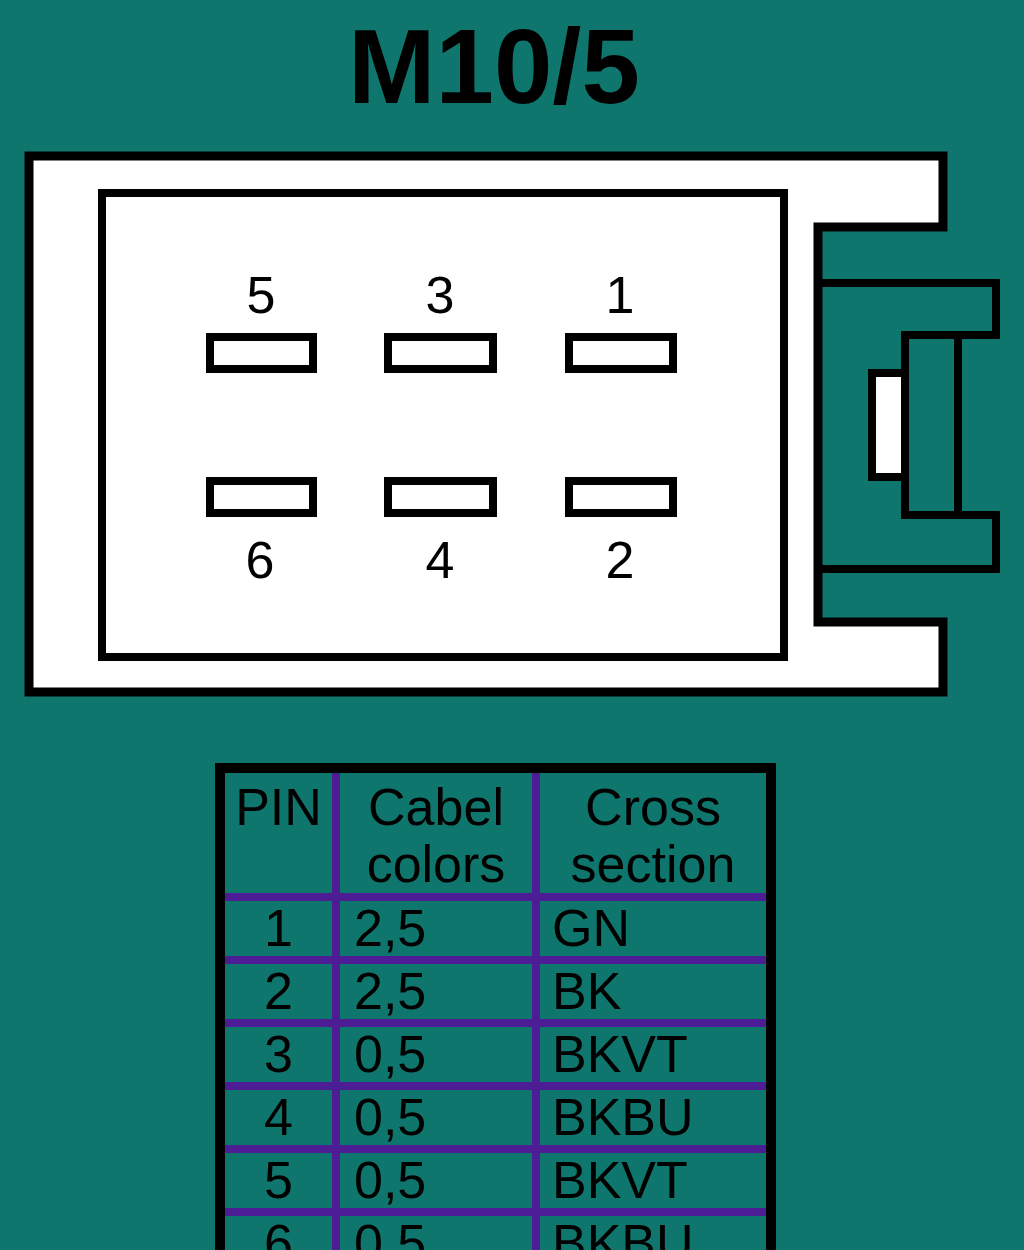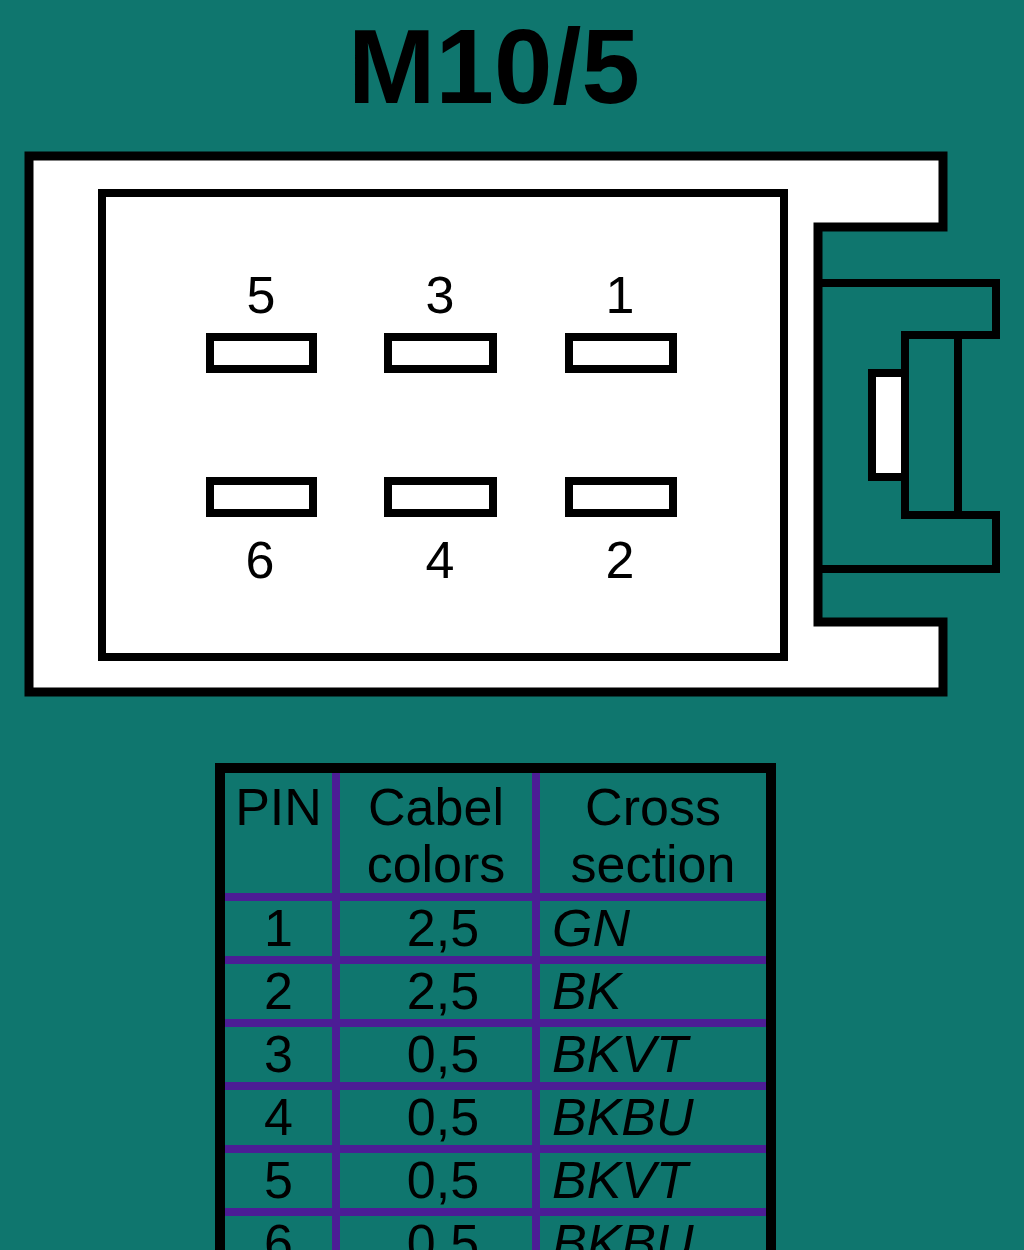--- a/index.html
+++ b/index.html
@@ -43,22 +43,22 @@
   .pin-table thead tr { height: 124px; }
   .pin-table thead th {
     vertical-align: top;
     text-align: center;
     line-height: 57px;
     padding-top: 6px;
   }
   .pin-table tbody tr { height: 55px; }
   .pin-table td { vertical-align: middle; }
   .pin-table td.cell-pin   { text-align: center; }
-  .pin-table td.cell-cross { text-align: center; padding-left: 14px; }
-  .pin-table td.cell-color { text-align: left; padding-left: 12px; font-style: italic; }
+  .pin-table td.cell-cross { text-align: left; padding-left: 14px; }
+  .pin-table td.cell-color { text-align: left; padding-left: 12px; }
 </style>
 </head>
 <body>
 
 <div class="page">
 
   <svg class="diagram-svg" width="1024" height="760" viewBox="0 0 1024 760">
 
     <text x="494" y="103" font-size="105" font-weight="bold" text-anchor="middle">M10/5</text>
 

